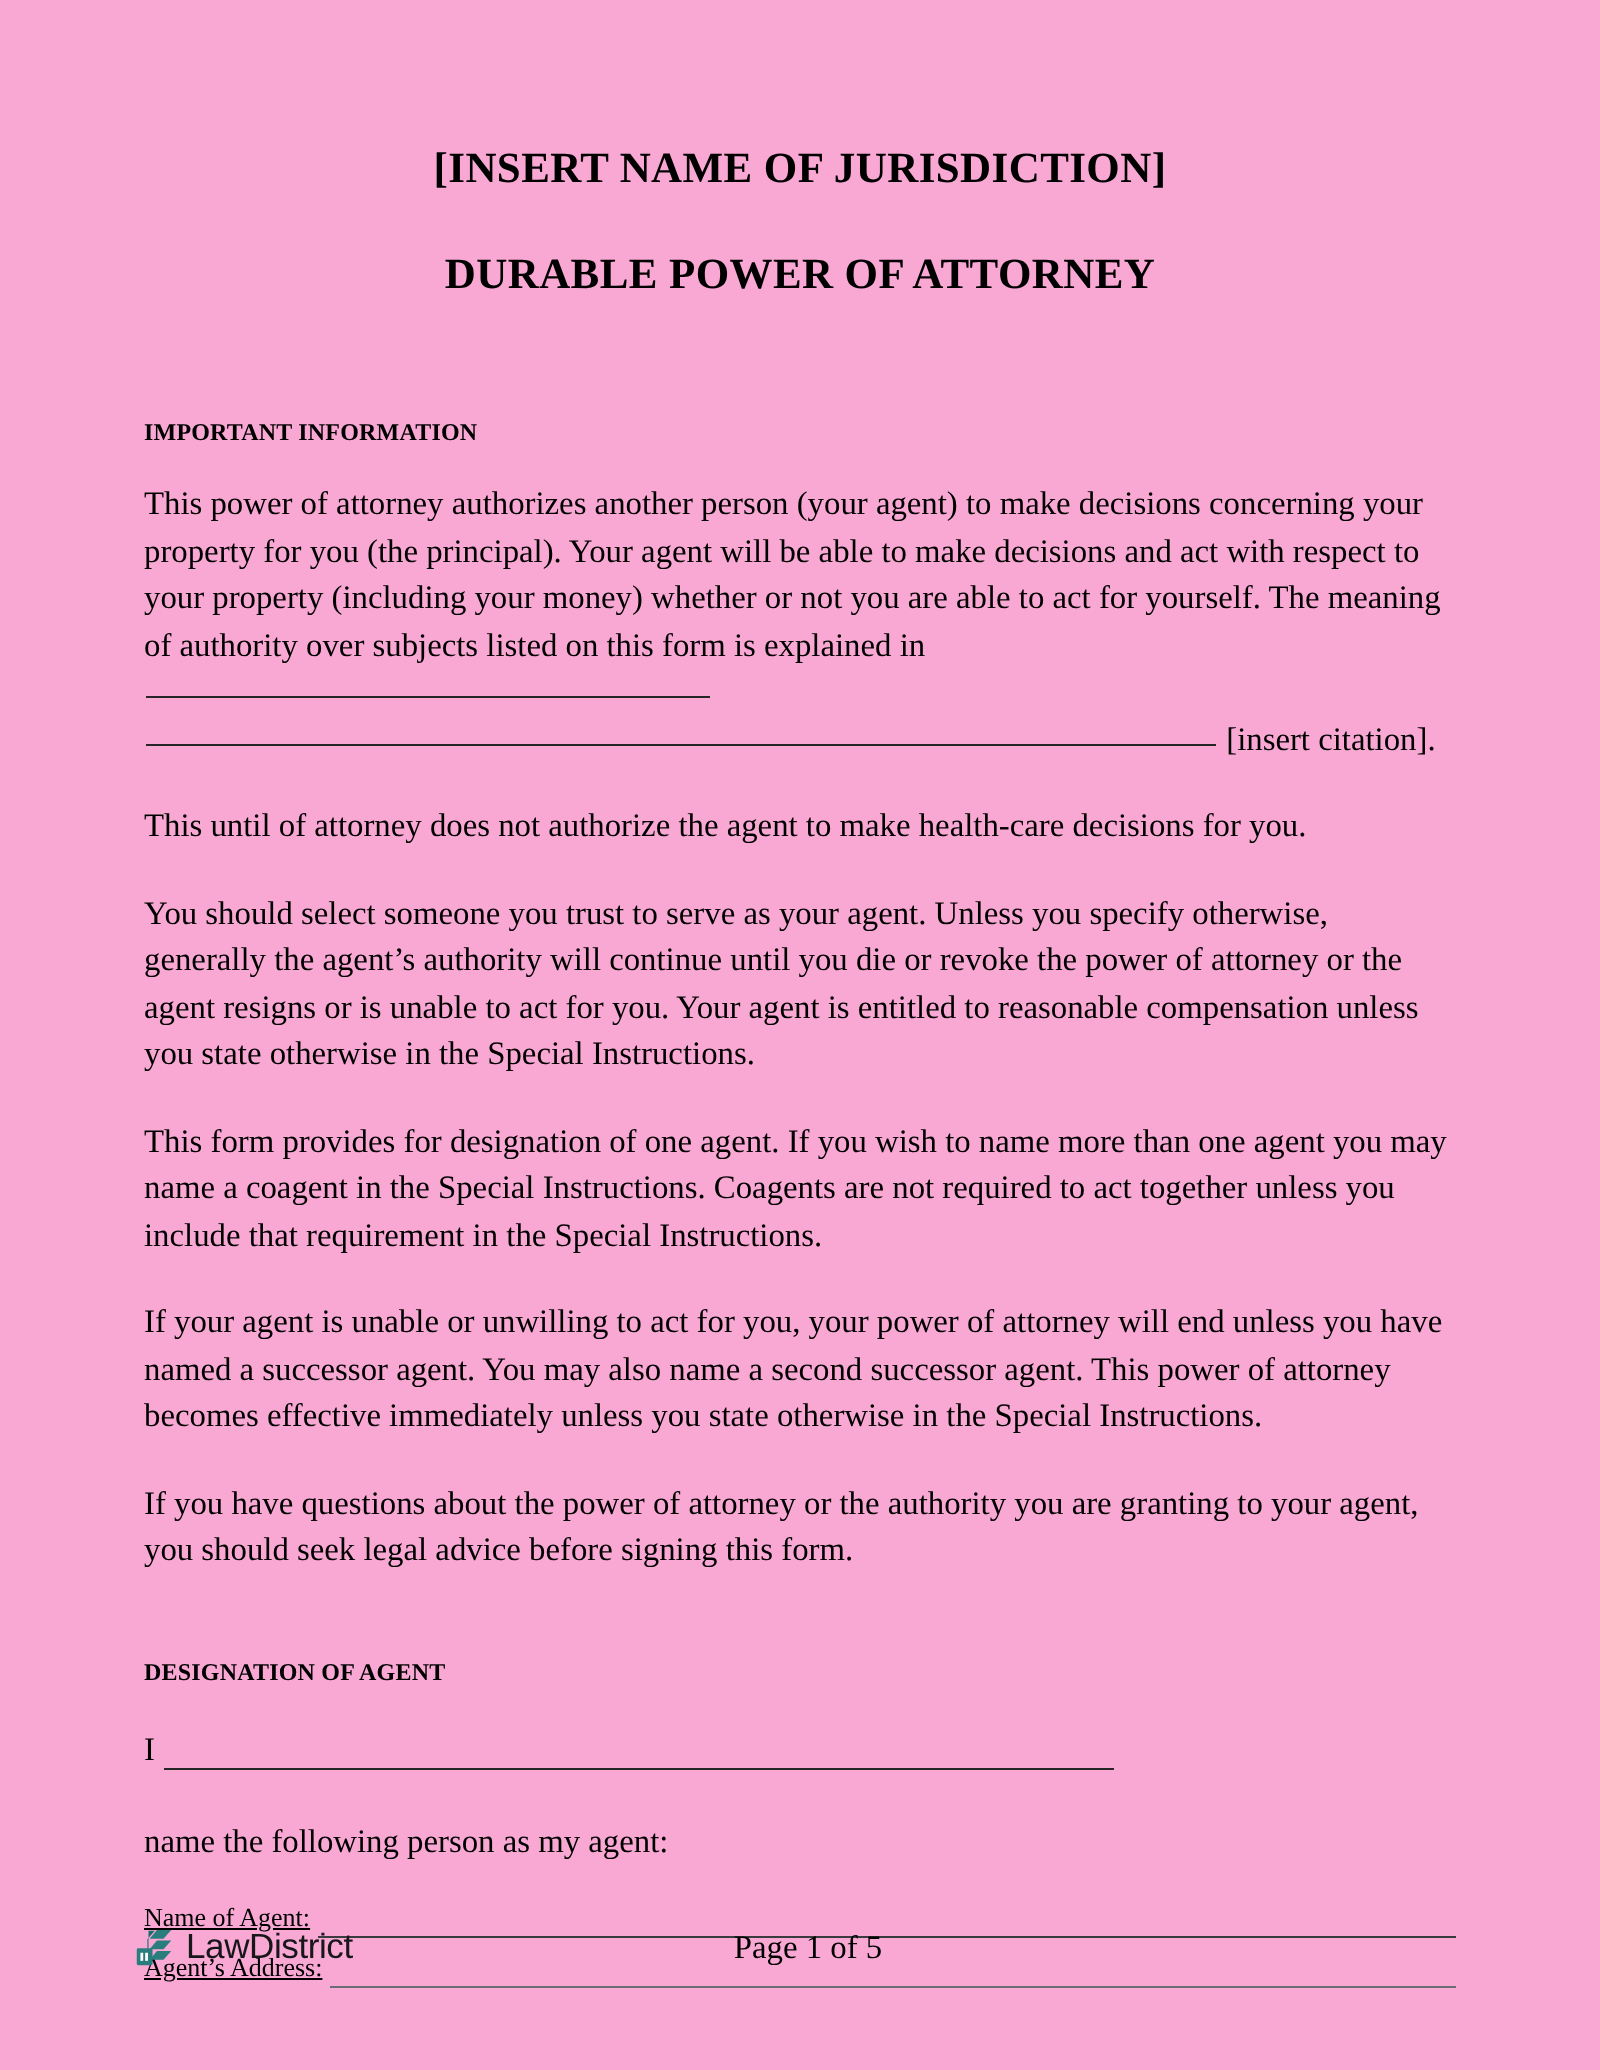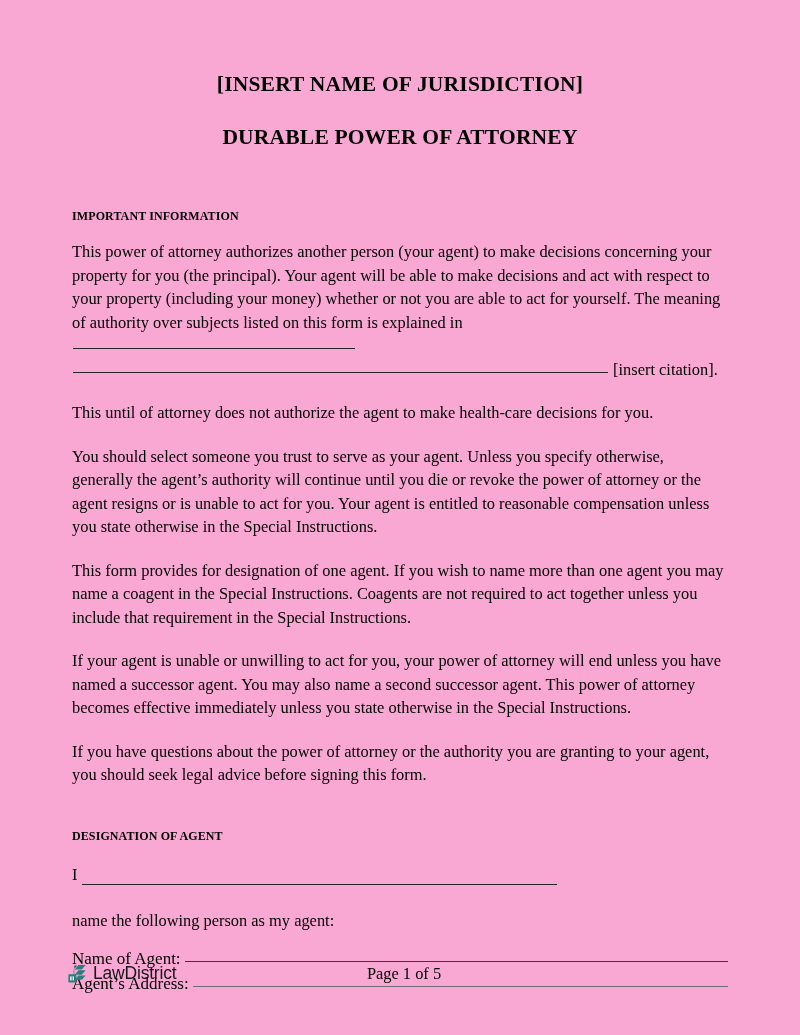--- a/index.html
+++ b/index.html
@@ -88,24 +88,25 @@
   }
   #principal-caption {
     font-size: 16.4px;
     margin-top: 7px;
     padding-left: 148px;
   }
   #par-name-following { margin-top: 24px; font-size: 16.4px; }
 
   .field-row {
     display: flex;
-    align-items: flex-start;
-    font-size: 17px;
+    align-items: flex-end;
+    font-size: 13px;
     line-height: 21px;
     margin-top: 16px;
+    text-decoration: underline;
   }
   .field-row + .field-row { margin-top: 4px; }
   .field-row .field-label { white-space: pre; }
   .field-row .field-rule {
     flex: 1 1 auto;
     border-bottom: 1.6px solid #3a3a3f;
     height: 13px;
     margin-left: 4px;
     max-width: 580px;
   }

